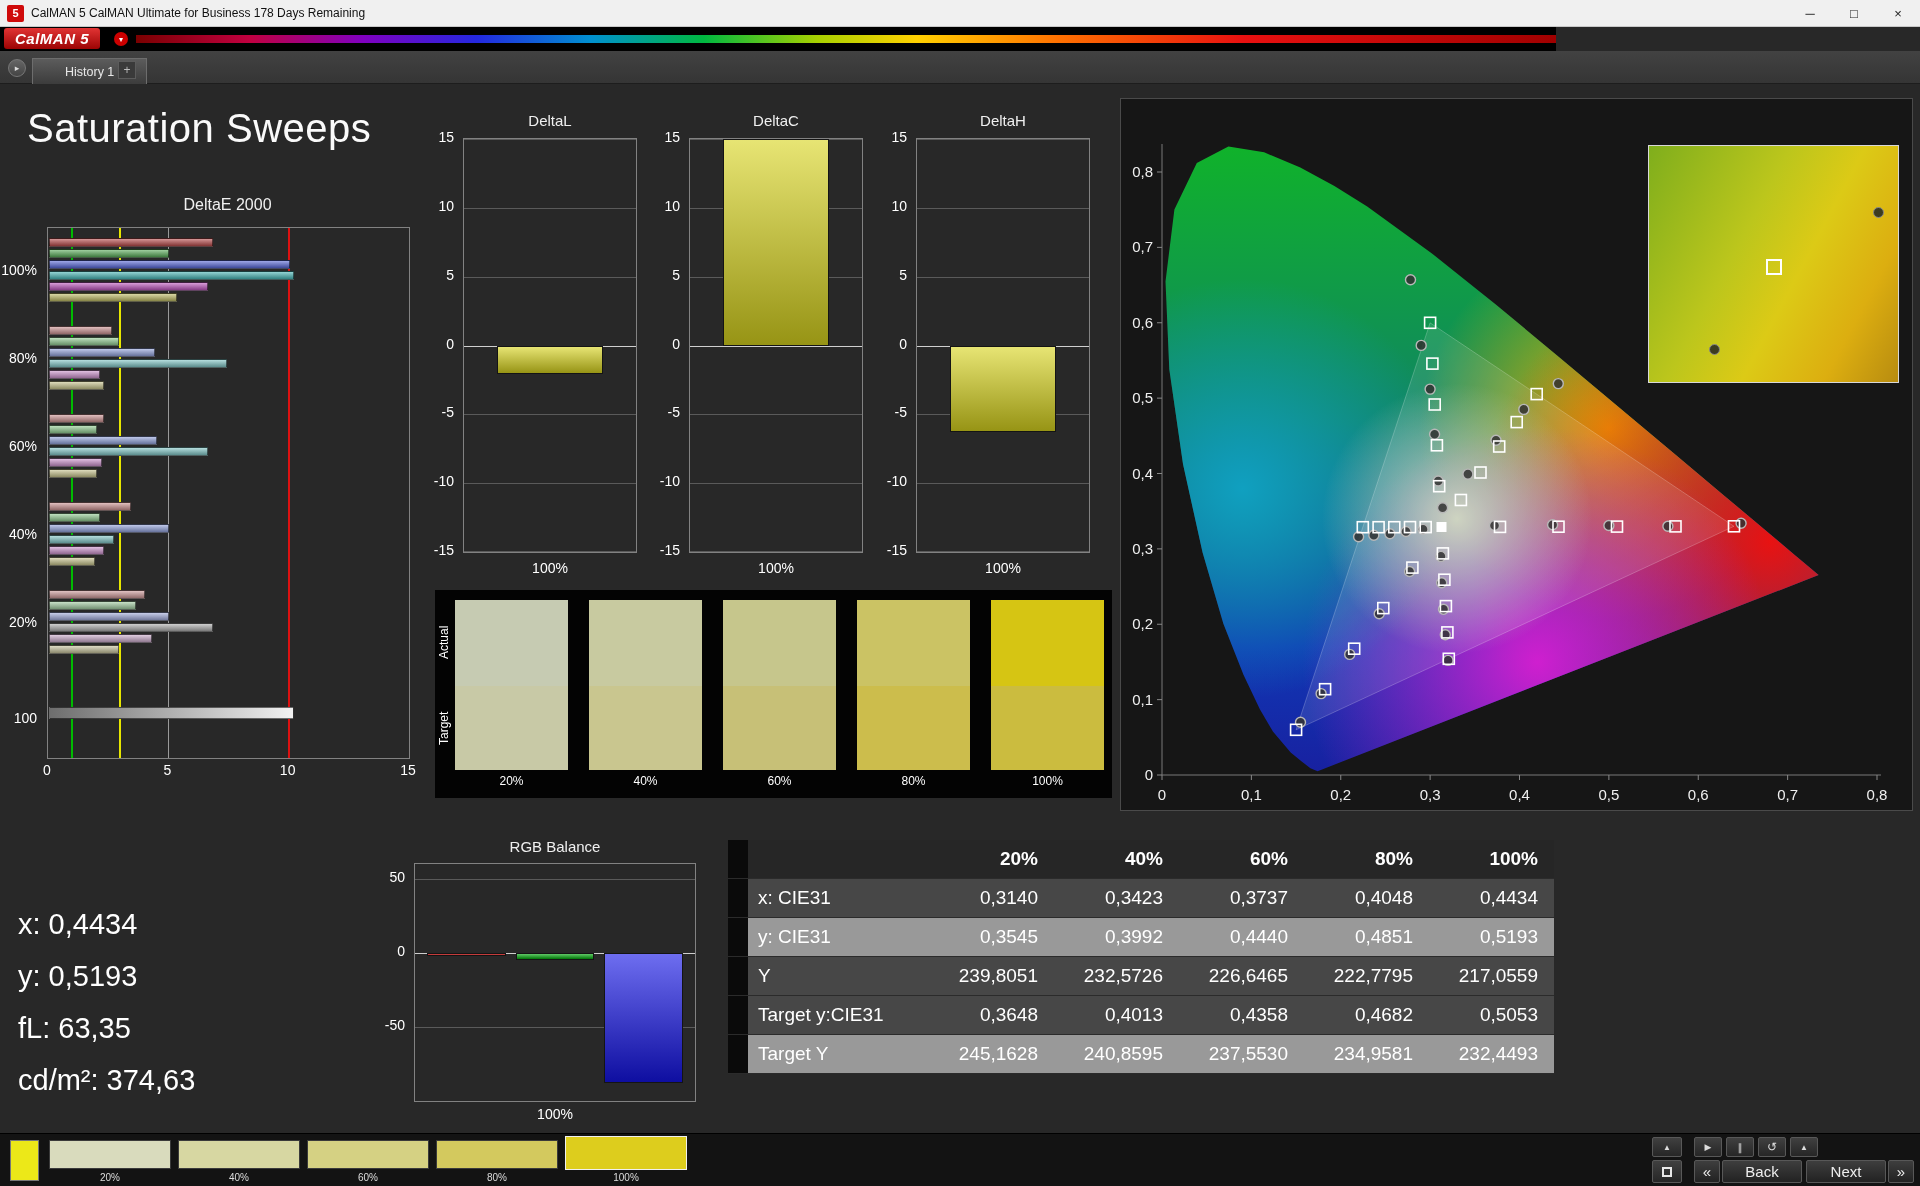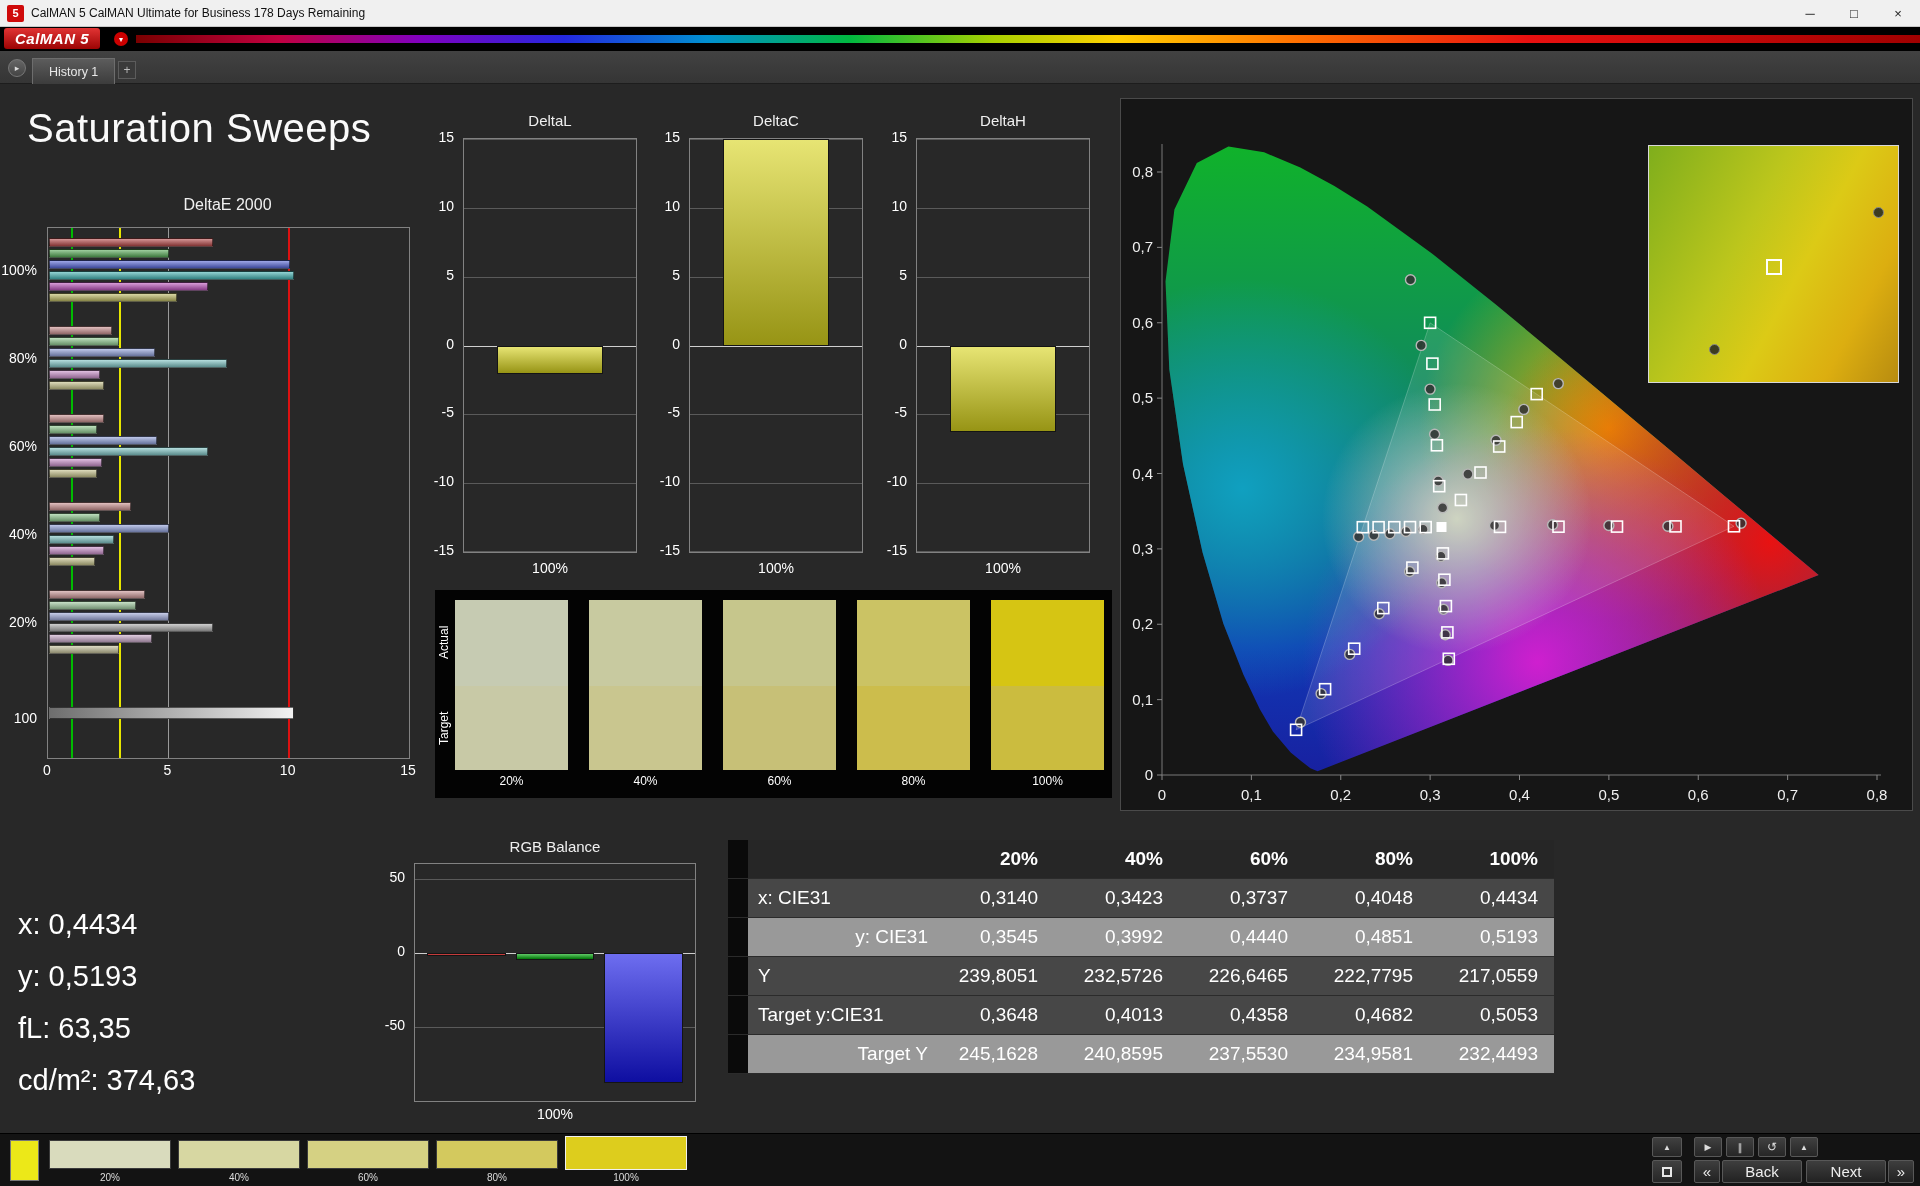--- a/index.html
+++ b/index.html
@@ -4,28 +4,28 @@
 <style>
   html,body{margin:0;padding:0;background:#1a1a1a;}
   body{font-family:"Liberation Sans",sans-serif;}
   #app{position:relative;width:1920px;height:1186px;background:#282828;overflow:hidden;}
   
   #titlebar{position:absolute;left:0;top:0;width:1920px;height:27px;background:#f0f0f0;display:flex;align-items:center;border-bottom:1px solid #c8c8c8;box-sizing:border-box;}
   #app-icon{width:17px;height:17px;background:#cf0a0a;color:#fff;font-size:11px;font-weight:bold;display:flex;align-items:center;justify-content:center;margin:0 7px 0 7px;border-radius:2px;}
   #window-title{font-size:12px;color:#111;flex:1;white-space:nowrap;}
   .win-btn{width:44px;height:26px;display:flex;align-items:center;justify-content:center;font-size:13px;color:#222;cursor:default;}
   
-  #logobar{position:absolute;left:0;top:27px;width:1920px;height:24px;background:#000;}
+  #logobar{position:absolute;left:0;top:27px;width:1556px;height:24px;background:#000;}
   #logo{position:absolute;left:4px;top:1px;height:21px;background:linear-gradient(#e23434,#9c0404);color:#fff;font-weight:bold;font-style:italic;font-size:15px;padding:0 11px;display:flex;align-items:center;border-radius:3px;letter-spacing:.5px;}
   #logo-drop{position:absolute;left:114px;top:5px;width:14px;height:14px;background:#c00;border-radius:50%;color:#fff;font-size:8px;display:flex;align-items:center;justify-content:center;}
   #rainbow{position:absolute;left:136px;right:0;top:8px;height:8px;background:linear-gradient(to right,#7a0000,#c00040 8%,#8000c0 16%,#2428e0 24%,#0090d0 32%,#00b840 40%,#a8d000 48%,#ffd000 55%,#ff7000 65%,#e81010 78%,#a00000 100%);}
   
   #tabrow{position:absolute;left:0;top:51px;width:1920px;height:33px;background:linear-gradient(#424242,#353535);border-bottom:1px solid #1d1d1d;box-sizing:border-box;}
   #nav-btn{position:absolute;left:8px;top:8px;width:18px;height:18px;border-radius:50%;background:linear-gradient(#666,#444);border:1px solid #777;color:#ddd;font-size:9px;display:flex;align-items:center;justify-content:center;box-sizing:border-box;}
-  #history-tab{position:absolute;left:32px;top:7px;height:26px;padding:0 16px;background:linear-gradient(#5c5c5c,#3c3c3c);border:1px solid #6d6d6d;border-bottom:none;color:#e8e8e8;font-size:12.5px;display:flex;align-items:center;box-sizing:border-box;}
+  #history-tab{position:absolute;left:32px;top:7px;height:26px;padding:0 32px;background:linear-gradient(#5c5c5c,#3c3c3c);border:1px solid #6d6d6d;border-bottom:none;color:#e8e8e8;font-size:12.5px;display:flex;align-items:center;box-sizing:border-box;}
   #add-tab{position:absolute;left:118px;top:10px;width:18px;height:18px;background:#3a3a3a;border:1px solid #5c5c5c;color:#bbb;font-size:12px;display:flex;align-items:center;justify-content:center;box-sizing:border-box;}
   .toolbar-btn{position:absolute;top:55px;height:25px;display:flex;align-items:center;box-sizing:border-box;color:#eee;background:#171717;border:1px solid #555;}
   .toolbar-btn .lbl{flex:1;text-align:center;}
   .toolbar-btn .dd{width:13px;font-size:8px;color:#ccc;text-align:center;}
   #meter-btn{left:1460px;width:98px;background:linear-gradient(#2e6fe0,#1b49b0);border:1px solid #6a8ae0;}
   #meter-btn .two{flex:1;font-size:9px;line-height:1.25;text-align:center;color:#fff;}
   #badge{position:absolute;left:1563px;top:56px;width:23px;height:23px;border-radius:50%;background:radial-gradient(circle at 35% 30%,#5a96f2,#0f4cc0);border:1px solid #9ab8ff;color:#fff;font-size:8px;display:flex;align-items:center;justify-content:center;box-sizing:border-box;}
   #mf-btn{left:1592px;width:106px;font-size:11px;}
   #ddc-btn{left:1706px;width:124px;font-size:10.5px;border-left:4px solid #e8d800;}
   #gear-btn{left:1836px;width:28px;justify-content:center;font-size:14px;}
@@ -71,21 +71,21 @@
   #rgb-ticks{position:absolute;left:370px;top:863px;width:40px;height:239px;}
   #rgb-plot{position:absolute;left:414px;top:863px;width:282px;height:239px;border:1px solid #828282;box-sizing:border-box;}
   #rgb-cat{position:absolute;left:414px;top:1106px;width:282px;text-align:center;font-size:14px;color:#fff;}
   
   #data-table{position:absolute;left:728px;top:840px;width:826px;}
   #data-table table{border-collapse:collapse;table-layout:fixed;width:826px;}
   #data-table td{height:36px;font-size:19px;color:#fff;border-bottom:1px solid #2b2b2b;overflow:hidden;white-space:nowrap;}
   #data-table .spine{background:#0a0a0a;}
   #data-table .thead td{background:#262626;font-weight:bold;}
   #data-table tr.dark td{background:#474747;}
-  #data-table tr.light td{background:#999999;text-align:right;}
+  #data-table tr.light td{background:#999999;}
   #data-table tr.dark td.spine, #data-table tr.light td.spine, #data-table .thead td.spine{background:#0a0a0a;}
   #data-table .lab{text-align:left;padding-left:10px;}
   #data-table .val{text-align:right;padding-right:16px;}
   
   #bottombar{position:absolute;left:0;top:1133px;width:1920px;height:53px;background:#131313;border-top:1px solid #000;box-sizing:border-box;}
   #lone-swatch{position:absolute;left:10px;top:6px;width:29px;height:41px;background:#ece818;border:1px solid #777;box-sizing:border-box;}
   .strip-swatch{position:absolute;border:1px solid #3a3a3a;box-sizing:border-box;}
   .strip-label{position:absolute;text-align:center;font-size:10px;color:#ddd;}
   .mini-btn{position:absolute;background:linear-gradient(#404040,#262626);border:1px solid #585858;color:#ddd;display:flex;align-items:center;justify-content:center;border-radius:2px;box-sizing:border-box;font-size:10px;}
   .nav-text-btn{position:absolute;background:linear-gradient(#3e3e3e,#222);border:1px solid #585858;color:#eee;display:flex;align-items:center;justify-content:center;border-radius:2px;box-sizing:border-box;font-size:15px;}

